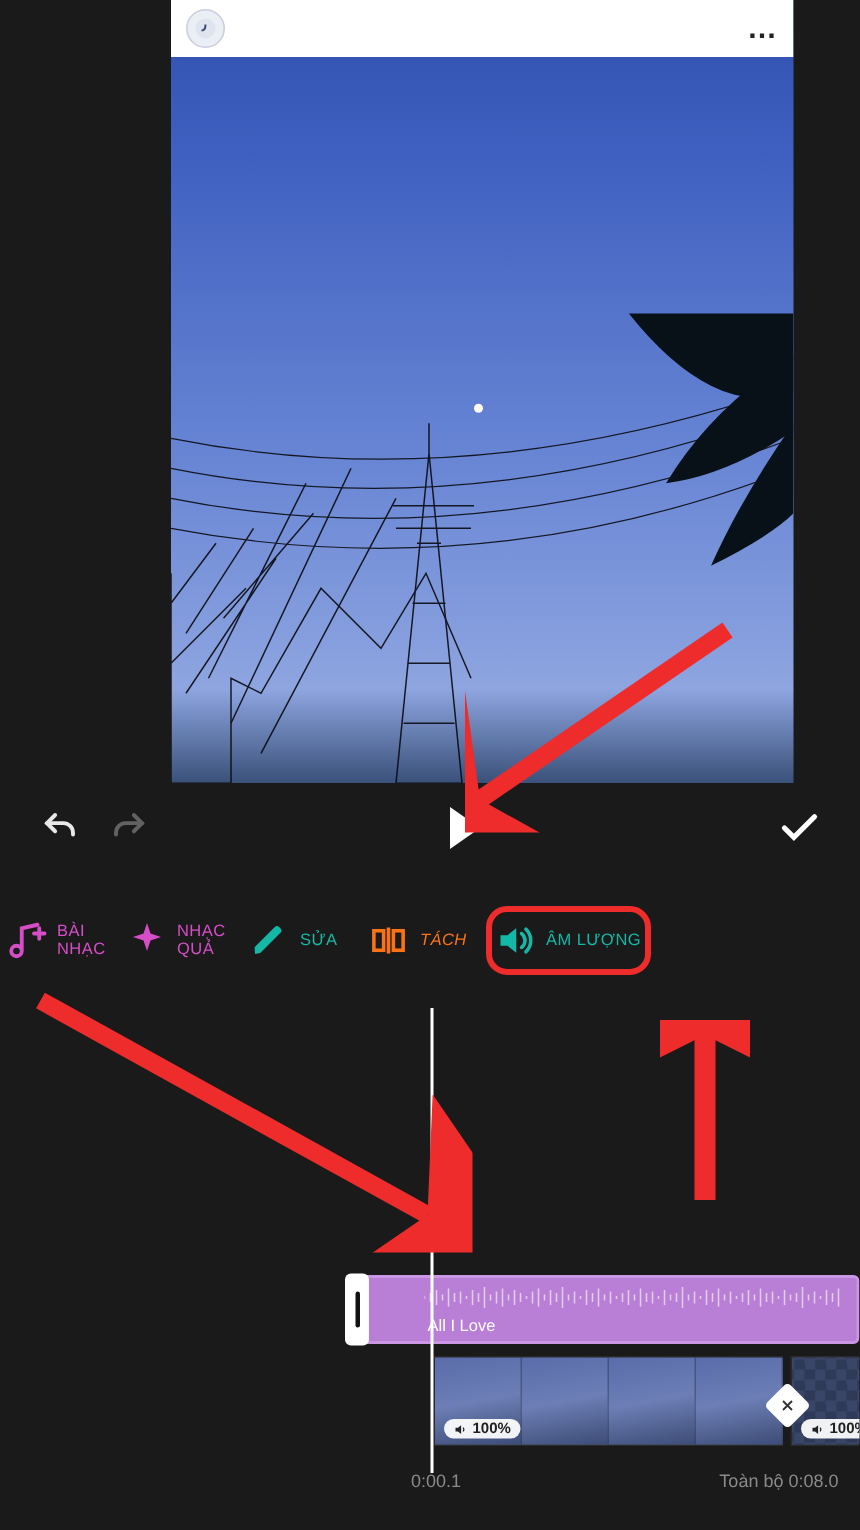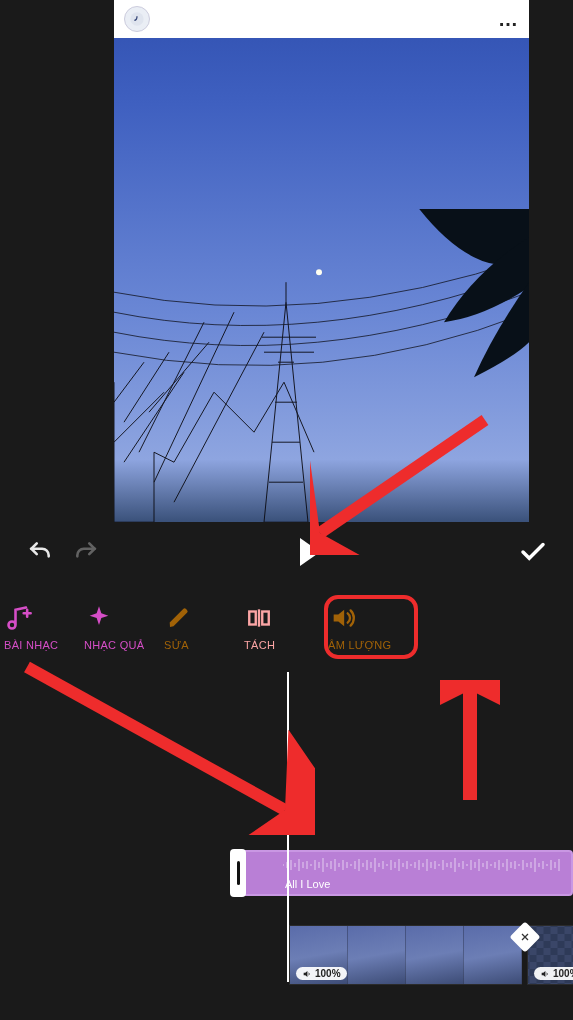--- a/index.html
+++ b/index.html
@@ -21,28 +21,28 @@
   .silhouette { position:absolute; left:0; bottom:0; width:100%; height:60%; }
 
   
   .control-row { height: 60px; display:flex; align-items:center; justify-content:space-between; padding:0 20px; }
   .ctrl-btn { width:40px; height:40px; display:flex; align-items:center; justify-content:center; color:#fff; cursor:pointer; }
   .ctrl-disabled { opacity:.35; cursor:default; }
   .play-tri { width:0; height:0; border-left:20px solid #fff; border-top:14px solid transparent; border-bottom:14px solid transparent; }
 
   
   .toolbar { height: 90px; display:flex; align-items:center; padding:0 4px; gap:0; overflow:hidden; }
-  .tool { flex:0 0 auto; width:80px; display:flex; flex-direction:column; gap:6px; cursor:pointer; }
+  .tool { flex:0 0 auto; width:80px; display:flex; align-items:center; gap:6px; cursor:pointer; }
   .tool-icon { width:30px; height:30px; display:flex; align-items:center; justify-content:center; }
   .tool-label { font-size:11px; letter-spacing:0.3px; font-weight:500; }
   .c-magenta { color:#d64ec7; }
   .c-red { color:#e95252; }
-  .c-grey { color:#fca5a5; }
-  .c-grey2 { color:#a16207; }
-  .highlight-box { border:4px solid #ee2c2c; border-radius:14px; padding:4px 0; width:94px; }
+  .c-grey { color:#f97316;font-style:italic; }
+  .c-grey2 { color:#14b8a6; }
+  .highlight-box { border:4px solid #ee2c2c; border-radius:14px; padding:4px 0; width:110px; }
 
   
   .timeline-area { position:relative; height:348px; }
   .playhead { position:absolute; left:287px; top:0; width:2px; height:310px; background:#fff; z-index:5; }
 
   .music-clip {
     position:absolute; left:239px; top:178px; width:334px; height:46px;
     background:#b97fd6; border:2px solid #c997e3; border-radius:4px;
     overflow:hidden;
   }
@@ -52,21 +52,20 @@
     position:absolute; left:230px; top:177px; width:16px; height:48px;
     background:#fff; border-radius:4px; z-index:6;
     display:flex; align-items:center; justify-content:center;
   }
   .music-handle::after { content:""; width:3px; height:24px; background:#111; border-radius:2px; }
 
   .video-clip {
     position:absolute; top:232px; height:60px;
     background:linear-gradient(90deg,#4a5a8a,#5a6a9a,#5868a0,#4a5a8a);
     border:1px solid #2a2a2a;
-    margin-top:21px;
   }
   .vc1 { left:289px; width:233px; }
   .vc2 { left:527px; width:46px; }
   .thumb { position:absolute; top:0; bottom:0; width:58px; background:linear-gradient(170deg,#5a6caa 0%,#6c7eb5 50%,#3d4c76 100%); border-right:1px solid rgba(0,0,0,.25); }
   .vol-badge { position:absolute; left:6px; bottom:4px; background:rgba(255,255,255,.93); color:#222; font-size:10px; font-weight:700; padding:1px 6px; border-radius:9px; display:flex; align-items:center; gap:3px; }
   .transition-dot { position:absolute; left:514px; top:254px; width:22px; height:22px; background:#fff; transform:rotate(45deg); border-radius:3px; z-index:6; display:flex; align-items:center; justify-content:center; }
   .transition-dot svg { transform:rotate(-45deg); width:12px; height:12px; }
 
   .time-row { position:absolute; left:0; right:0; top:308px; font-size:12px; color:#8a8a8a; padding:0 14px; display:flex; justify-content:space-between; }
 
@@ -286,20 +285,27 @@
         </svg>
       <span>100%</span>
     </div>
   </div>
   <div class="transition-dot">
     <svg viewBox="0 0 24 24" fill="none" stroke="#333" stroke-width="2.5">
         <path d="M6 6l12 12M6 18L18 6"></path>
       </svg>
   </div>
 
+  <div class="time-row">
+    <span style="margin-left:260px">0:00.1</span>
+    <span>
+      <span>Toàn bộ</span>
+      <span>0:08.0</span>
+    </span>
+  </div>
 </div>
 
 <svg class="arrow" style="left:310px; top:405px;" width="190" height="150">
   <defs>
       <marker id="ah1" markerWidth="12" markerHeight="12" refX="3" refY="6" orient="auto">
         <path d="M0 0 L12 6 L0 12 L3 6 Z" fill="#ee2c2c"></path>
       </marker>
     </defs>
   <line x1="175" y1="15" x2="10" y2="128" stroke="#ee2c2c" stroke-width="12" marker-end="url(#ah1)"></line>
 </svg>

